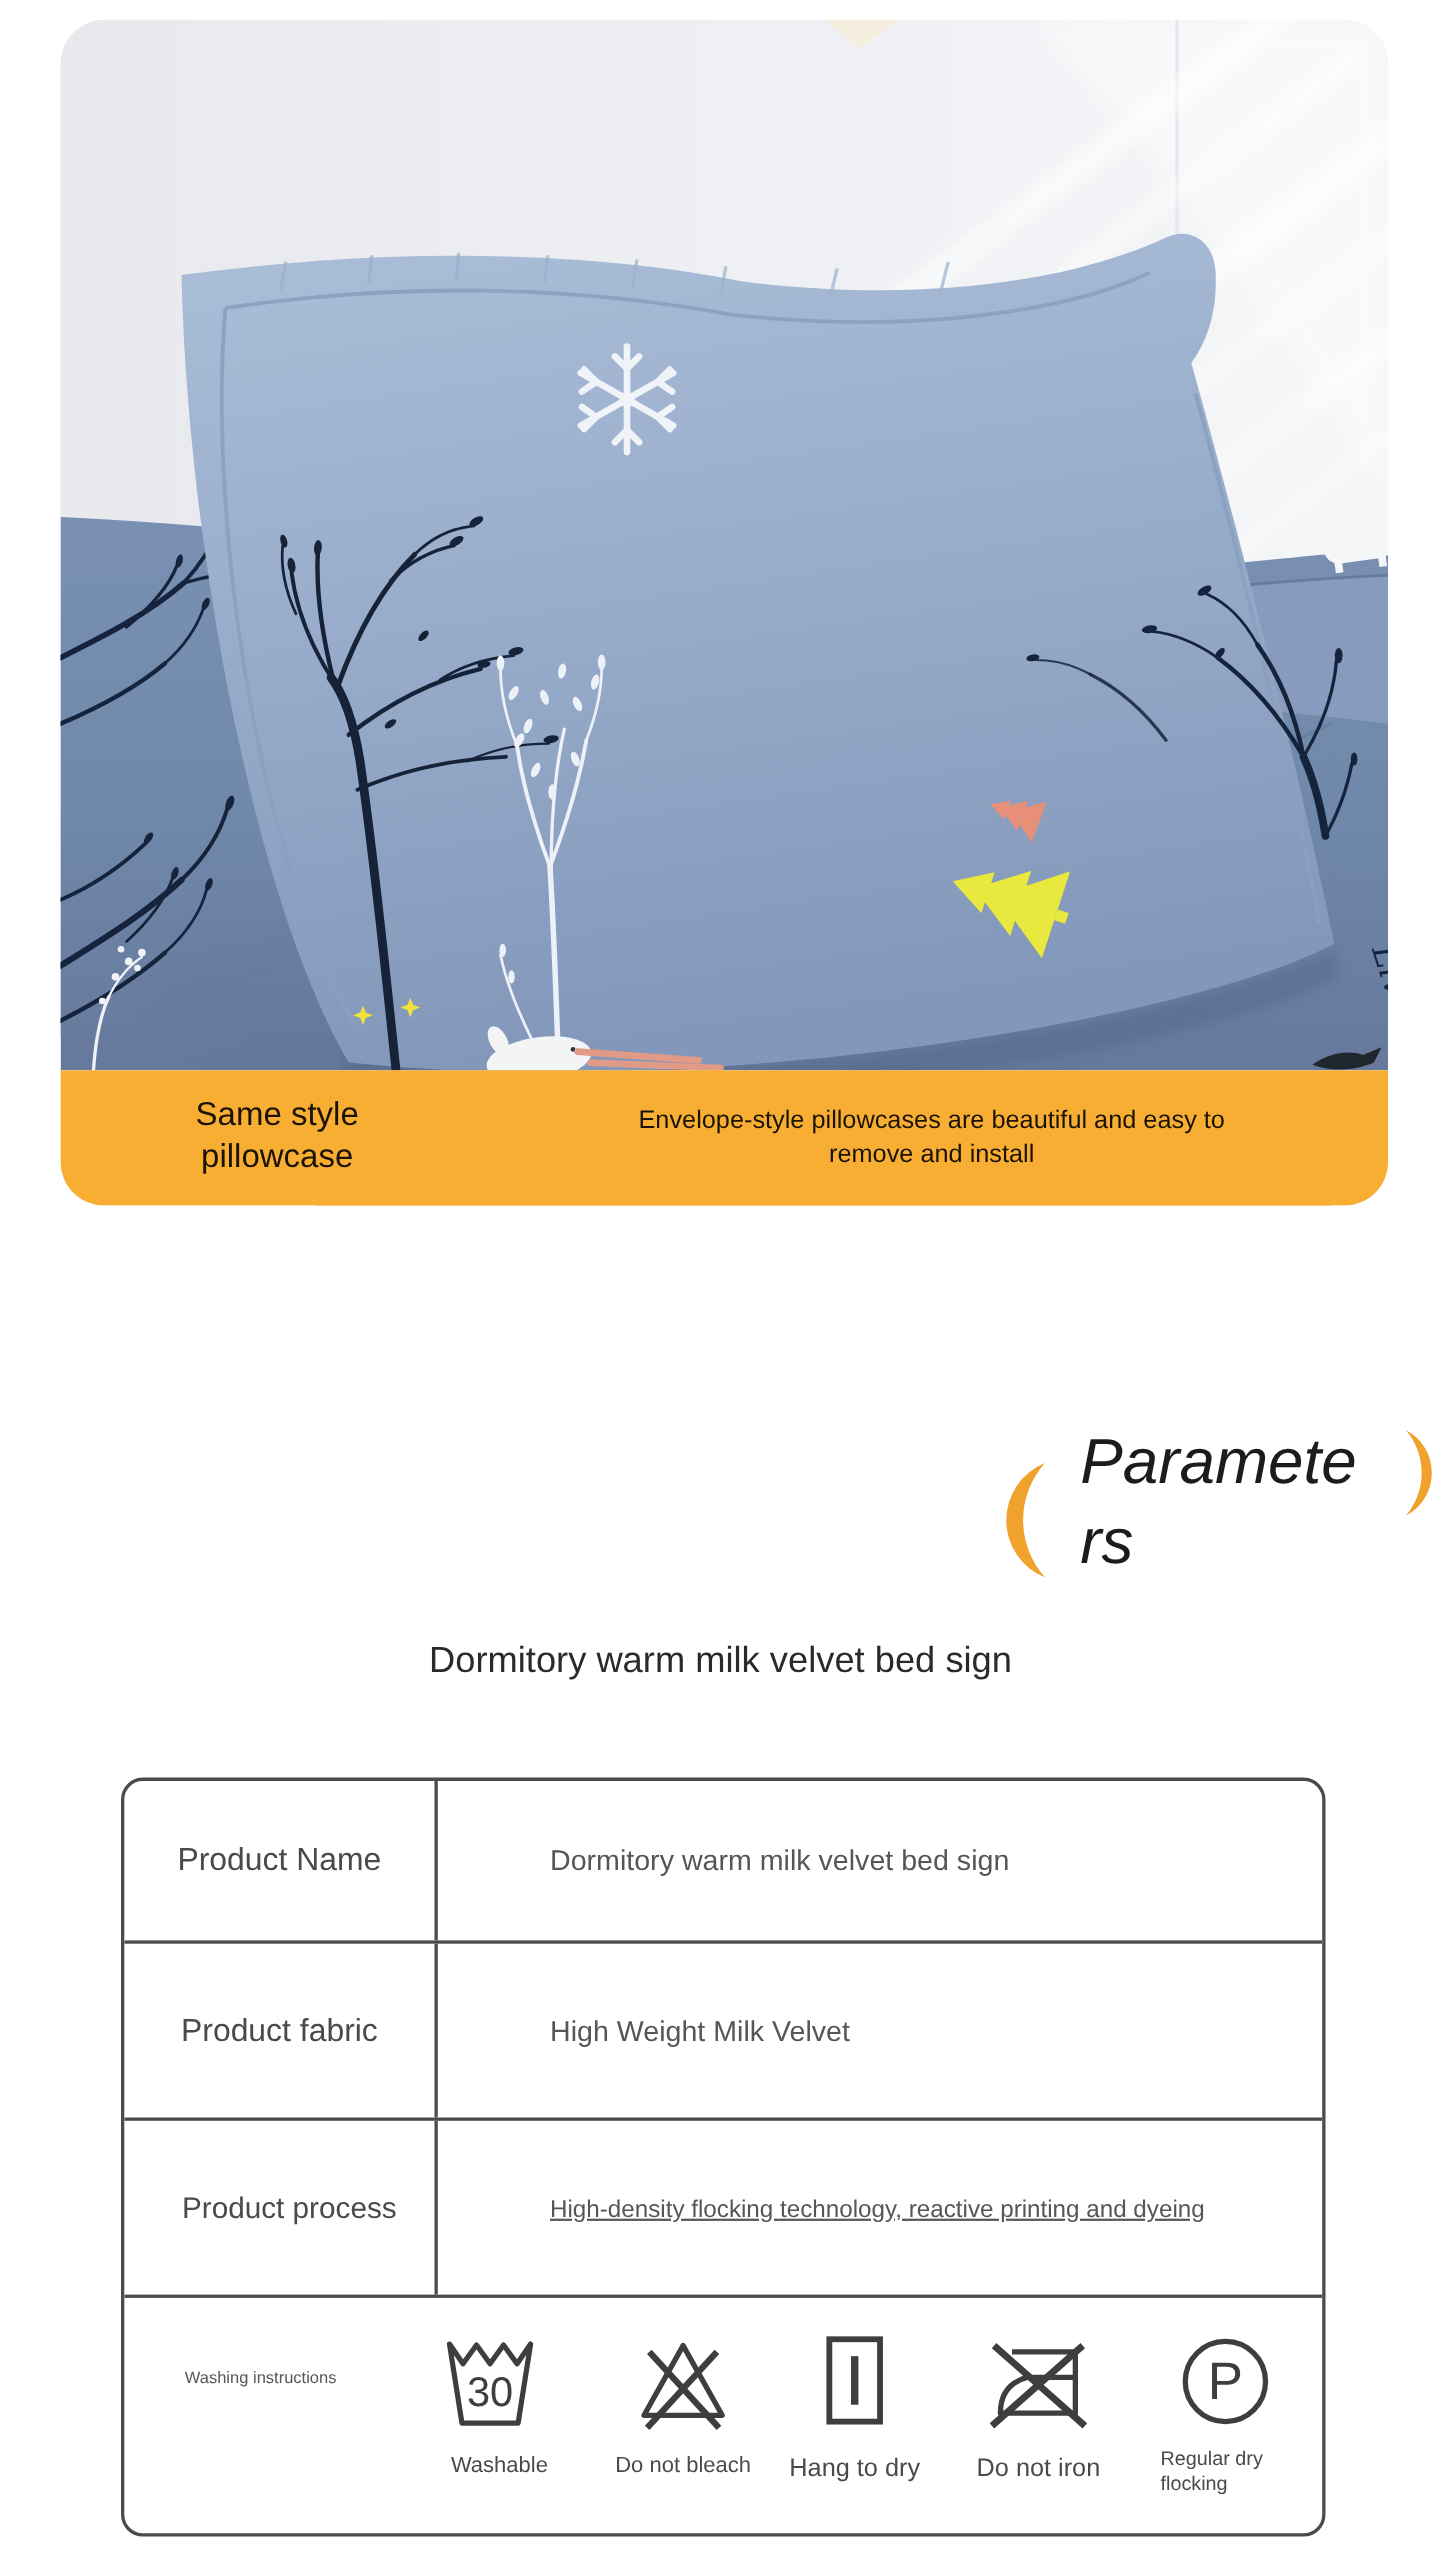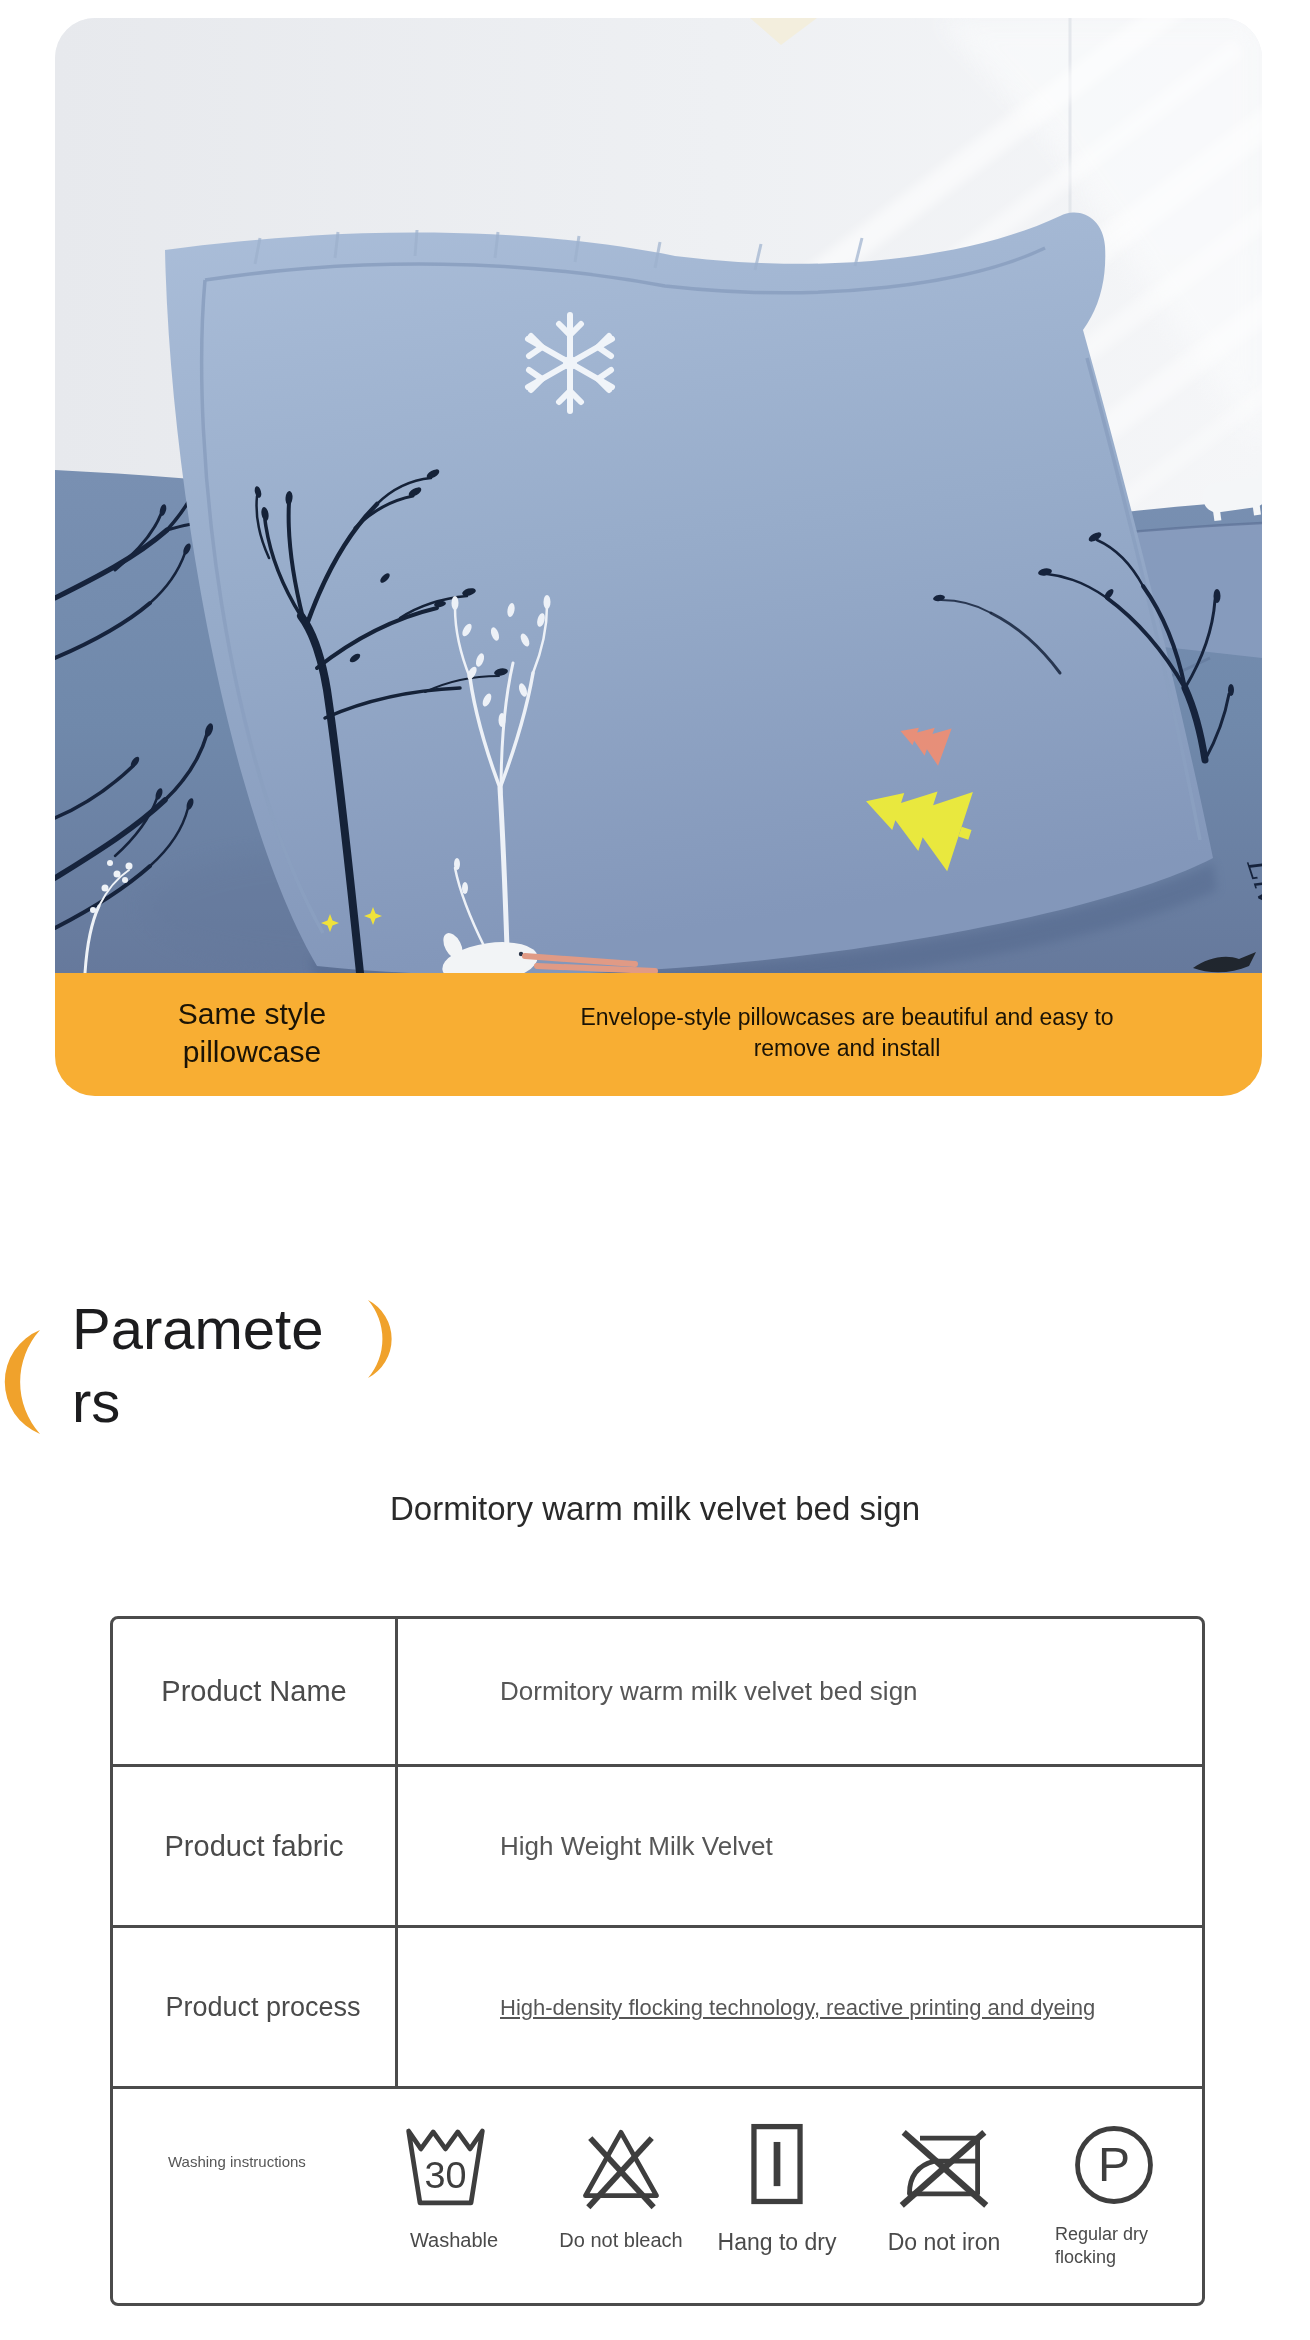--- a/index.html
+++ b/index.html
@@ -6,29 +6,29 @@
   body{width:1310px;height:2340px;position:relative;font-family:"Liberation Sans",sans-serif;overflow:hidden;}
 
   
   .card{position:absolute;left:55px;top:18px;width:1207px;height:1078px;border-radius:40px;overflow:hidden;background:#eef0f3;}
   .photo{position:absolute;left:0;top:0;width:1207px;height:955px;}
   .banner{position:absolute;left:0;top:955px;width:1207px;height:123px;background:#F8AE33;text-align:center;}
   .banner-title{position:absolute;left:82px;top:22px;width:230px;font-size:30px;line-height:38px;color:#1a1306;}
   .banner-desc{position:absolute;left:492px;top:29px;width:600px;font-size:23px;line-height:31px;color:#1a1306;}
 
   
-  .params-wrap{position:absolute;left:0;top:1292px;width:1310px;display:flex;justify-content:flex-start;}
+  .params-wrap{position:absolute;left:0;top:1292px;width:1310px;display:flex;justify-content:flex-end;font-style:italic;}
   .params-inner{display:flex;align-items:flex-start;}
   .bracket-l{margin-top:38px;}
   .bracket-r{margin-top:8px;margin-left:26px;}
   .params-title{width:262px;margin-left:22px;font-size:58px;line-height:73px;color:#1c1c1e;word-break:break-all;}
   .subtitle{position:absolute;left:0;top:1490px;width:1310px;text-align:center;font-size:33px;color:#2a2a2a;}
 
   
-  .spec{position:absolute;left:110px;top:1616px;width:1095px;height:690px;border:3px solid #4b4b4b;border-radius:8px;box-sizing:border-box;background:#fff;overflow:hidden;}
+  .spec{position:absolute;left:110px;top:1616px;width:1095px;height:690px;border:3px solid #4b4b4b;border-radius:20px;box-sizing:border-box;background:#fff;overflow:hidden;}
   .srow{display:grid;grid-template-columns:285px 1fr;box-sizing:border-box;border-bottom:3px solid #4b4b4b;}
   .r1{height:148px;} .r2{height:161px;} .r3{height:161px;}
   .scell-l{border-right:3px solid #4b4b4b;display:flex;align-items:center;justify-content:center;text-align:center;color:#4a4a4a;}
   .scell-v{display:flex;align-items:center;color:#565656;padding-left:102px;padding-right:40px;}
   .f29{font-size:29px;} .f27{font-size:27px;padding-left:18px;} .f26{font-size:26px;}
   .r3 .scell-v{font-size:22px;line-height:29px;}
   .r3v{max-width:610px;text-decoration:underline;}
   .r4{position:relative;height:209px;border-bottom:none;}
   .wash-label{position:absolute;left:55px;top:58px;width:170px;font-size:15px;line-height:29px;color:#565656;}
   .wash-item{position:absolute;top:28px;width:150px;text-align:center;color:#3e3e3e;}

